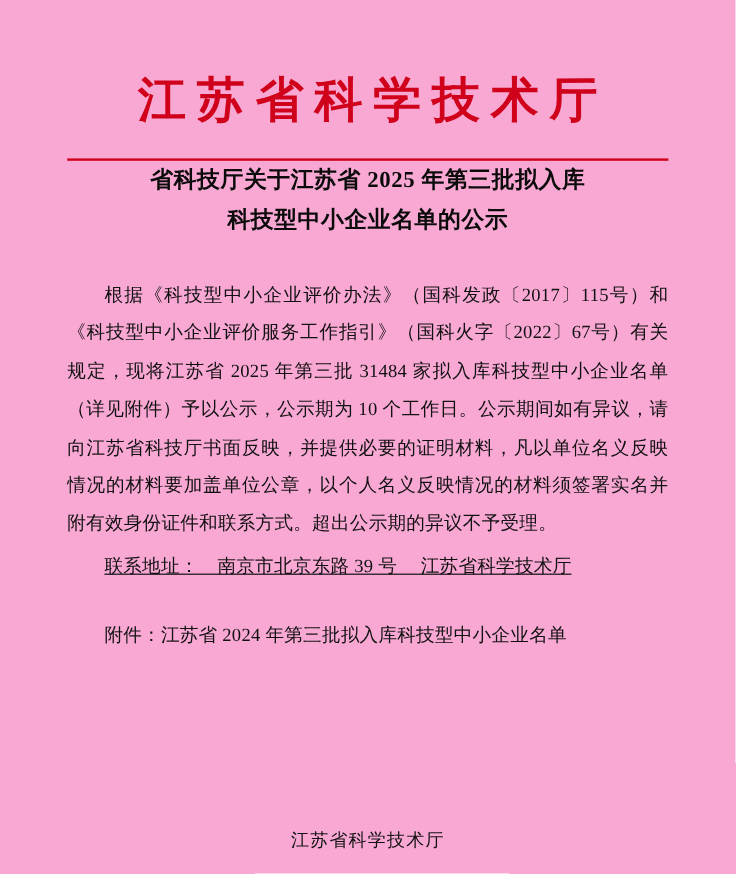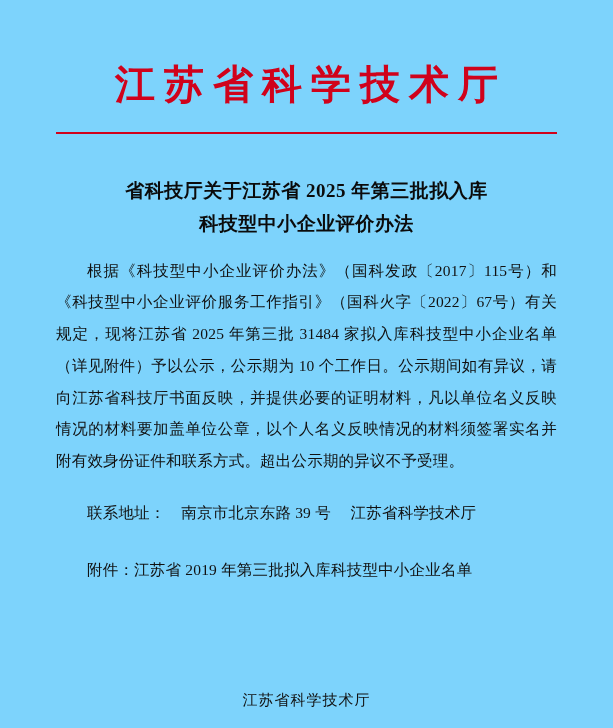--- a/index.html
+++ b/index.html
@@ -11,21 +11,21 @@
     width: 613px;
     height: 728px;
     font-family: "Liberation Serif", "DejaVu Serif", serif;
     color: #111111;
     overflow: hidden;
   }
   .page {
     position: relative;
     width: 613px;
     height: 728px;
-    background: #7dd3fc;
+    background: #f9a8d4;
     box-sizing: border-box;
     padding: 0 56px;
   }
   .letterhead {
     padding-top: 62px;
     text-align: center;
   }
   .letterhead-title {
     color: #d0021b;
     font-family: "DejaVu Serif", "Liberation Serif", serif;
@@ -36,51 +36,51 @@
     white-space: nowrap;
     text-indent: 9px;
   }
   .letterhead-rule {
     margin-top: 26px;
     height: 2px;
     background: #d0021b;
     width: 100%;
   }
   .doc-title {
-    margin-top: 40px;
     text-align: center;
     font-weight: bold;
     font-size: 19px;
     line-height: 1.75;
     letter-spacing: 0.5px;
     color: #0b0b0b;
   }
   .doc-title .line {
     display: block;
   }
   .body-text {
-    margin-top: 14px;
+    margin-top: 30px;
     font-size: 15.5px;
     line-height: 2.05;
     text-align: justify;
     text-justify: inter-ideograph;
     letter-spacing: 0.2px;
     color: #111111;
   }
   .body-text p {
     margin: 0;
   }
   .indent {
     text-indent: 2em;
   }
   .contact-block {
-    margin-top: 20px;
+    margin-top: 4px;
     font-size: 15.5px;
     line-height: 2.0;
     letter-spacing: 0.2px;
+    text-decoration: underline;
   }
   .contact-block .row {
     text-indent: 2em;
   }
   .attachment {
     margin-top: 26px;
     font-size: 15.5px;
     line-height: 2.0;
     text-indent: 2em;
     letter-spacing: 0.2px;
@@ -101,28 +101,28 @@
 
 <div class="page">
 
   <div class="letterhead">
     <div class="letterhead-title">江苏省科学技术厅</div>
     <div class="letterhead-rule"></div>
   </div>
 
   <div class="doc-title">
     <span class="line">省科技厅关于江苏省 2025 年第三批拟入库</span>
-    <span class="line">科技型中小企业评价办法</span>
+    <span class="line">科技型中小企业名单的公示</span>
   </div>
 
   <div class="body-text">
     <p class="indent">根据《科技型中小企业评价办法》（国科发政〔2017〕115号）和《科技型中小企业评价服务工作指引》（国科火字〔2022〕67号）有关规定，现将江苏省 2025 年第三批 31484 家拟入库科技型中小企业名单（详见附件）予以公示，公示期为 10 个工作日。公示期间如有异议，请向江苏省科技厅书面反映，并提供必要的证明材料，凡以单位名义反映情况的材料要加盖单位公章，以个人名义反映情况的材料须签署实名并附有效身份证件和联系方式。超出公示期的异议不予受理。</p>
   </div>
 
   <div class="contact-block">
     <div class="row">联系地址：　南京市北京东路 39 号　 江苏省科学技术厅</div>
   </div>
 
-  <div class="attachment">附件：江苏省 2019 年第三批拟入库科技型中小企业名单</div>
+  <div class="attachment">附件：江苏省 2024 年第三批拟入库科技型中小企业名单</div>
 
   <div class="signature">江苏省科学技术厅</div>
 
 </div>
 
 </body></html>

